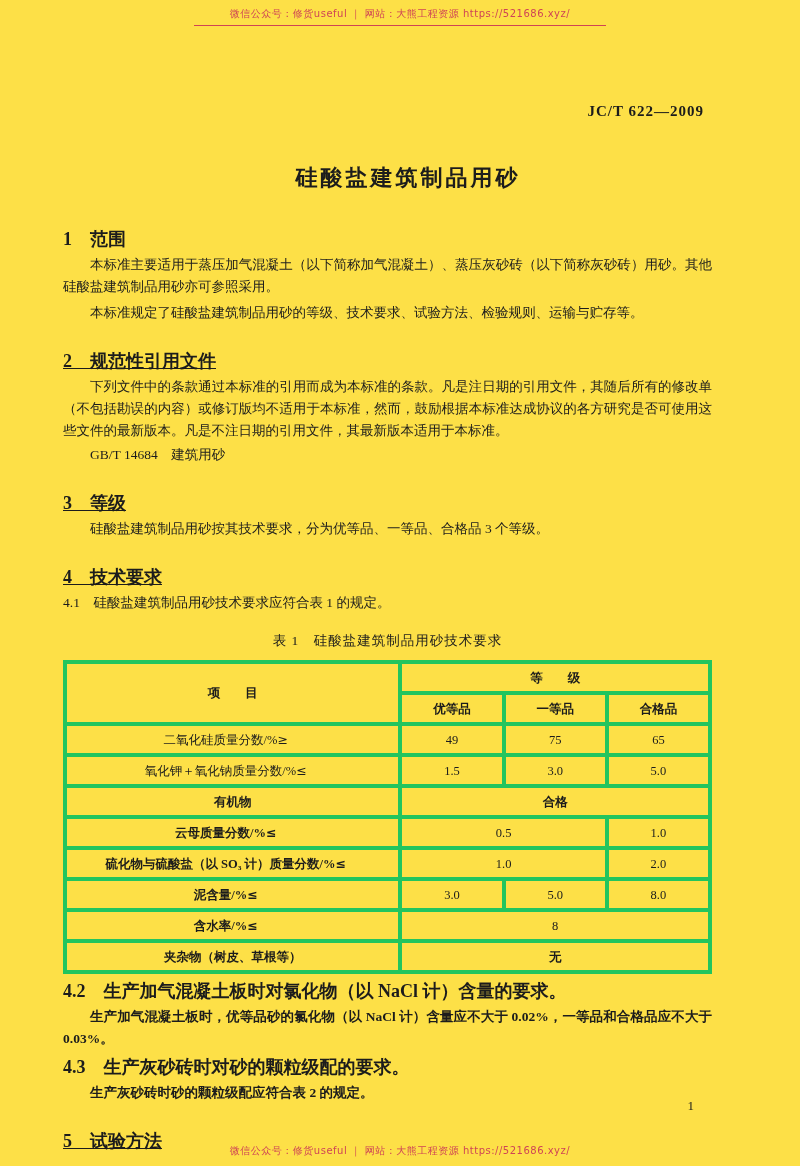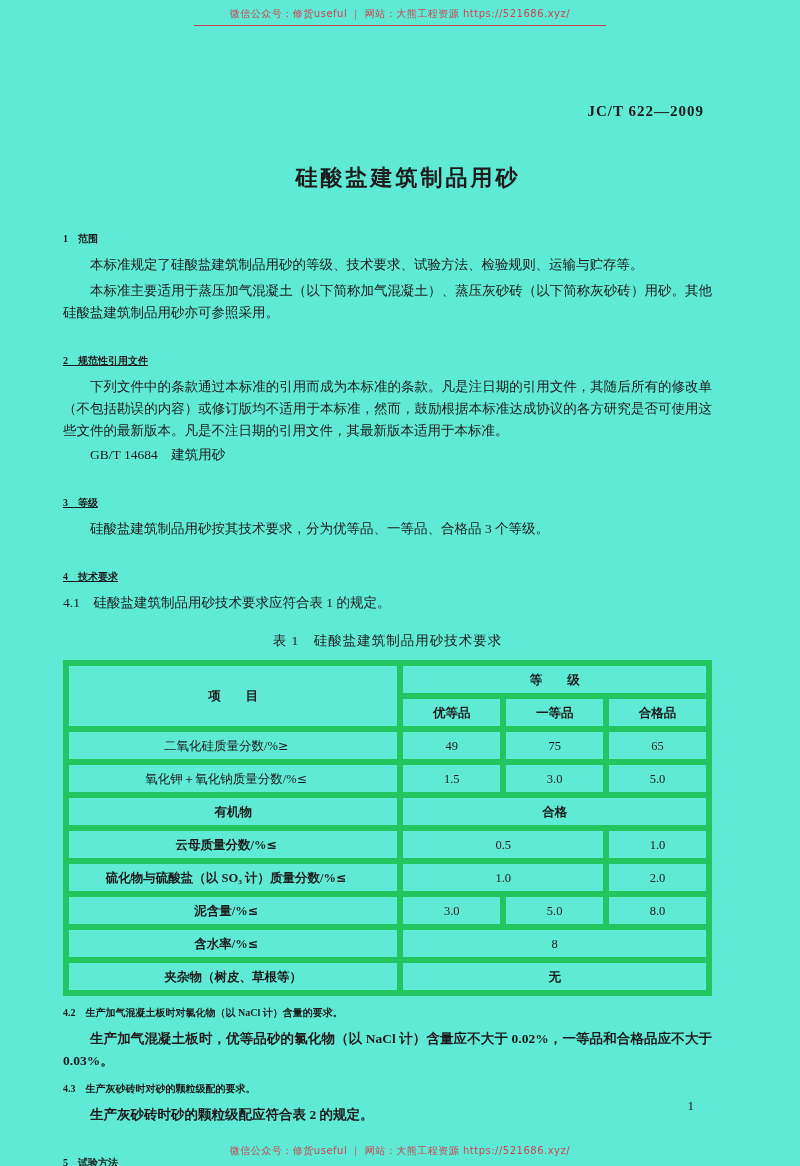--- a/index.html
+++ b/index.html
@@ -1,20 +1,20 @@
 <!DOCTYPE html>
 <html><head>
 <meta charset="utf-8">
 <style>
   html,body{margin:0;padding:0;background:#e8e8e8;}
   .page{
     position:relative;
     width:800px;height:1166px;
     margin:0 auto;
-    background:#5eead4;
+    background:#fde047;
     font-family:"Liberation Serif","DejaVu Serif",serif;
     color:#1c1c1c;
     overflow:hidden;
     box-sizing:border-box;
   }
   
   .wm{
     position:absolute;left:0;width:100%;
     text-align:center;
     font-family:"DejaVu Sans","Liberation Sans",sans-serif;
@@ -31,41 +31,41 @@
   }
   .title{
     position:absolute;top:163px;left:8px;width:100%;
     text-align:center;font-size:22px;font-weight:bold;letter-spacing:3px;font-family:Liberation Mono, monospace;
   }
   
   .content{
     position:absolute;top:228px;left:63px;right:88px;
     font-size:13.5px;line-height:22px;
   }
-  .h-sec{font-weight:bold;font-size:10px;margin:0;}
+  .h-sec{font-weight:bold;font-size:18px;margin:0;}
   .gap-lg{margin-top:26px;text-decoration:underline;}
   .gap-md{margin-top:14px;}
   .gap-sm{margin-top:6px;}
   p.body-p{margin:4px 0 0 0;text-indent:2em;text-align:justify;}
   p.body-p.no-just{text-align:left;}
   p.ref{margin:2px 0 0 0;text-indent:2em;}
   .bold{font-weight:bold;}
   
   .tbl-caption{
     text-align:center;font-weight:normal;font-size:13.5px;
     margin:16px 0 8px 0;letter-spacing:1px;
   }
   table.spec{
     width:100%;border-collapse:collapse;
     border:2px solid #2a2a2a;
     font-size:12.5px;line-height:16px;
     table-layout:fixed;
   }
   table.spec td{
-    border:6px solid #22c55e;
+    border:4px solid #22c55e;
     padding:5px 6px;
     text-align:center;vertical-align:middle;
     height:17px;
   }
   td.c-item{text-align:left;}
   .lblrow{display:flex;justify-content:center;align-items:center;}
   .lblrow .sym{padding-right:14px;font-family:"DejaVu Sans",sans-serif;}
   td.hdr{font-weight:bold;}
   .blbl{font-weight:bold;margin-left:20px;}
   
@@ -83,22 +83,22 @@
     <span class="wm-inner">微信公众号：修货useful ｜ 网站：大熊工程资源  https://521686.xyz/</span>
   </div>
 
   <div class="doc-code">JC/T 622—2009</div>
 
   <div class="title">硅酸盐建筑制品用砂</div>
 
   <div class="content">
 
     <p class="h-sec">1　范围</p>
+    <p class="body-p">本标准主要适用于蒸压加气混凝土（以下简称加气混凝土）、蒸压灰砂砖（以下简称灰砂砖）用砂。其他硅酸盐建筑制品用砂亦可参照采用。</p>
     <p class="body-p gap-sm">本标准规定了硅酸盐建筑制品用砂的等级、技术要求、试验方法、检验规则、运输与贮存等。</p>
-    <p class="body-p">本标准主要适用于蒸压加气混凝土（以下简称加气混凝土）、蒸压灰砂砖（以下简称灰砂砖）用砂。其他硅酸盐建筑制品用砂亦可参照采用。</p>
 
     <p class="h-sec gap-lg">2　规范性引用文件</p>
     <p class="body-p gap-sm">下列文件中的条款通过本标准的引用而成为本标准的条款。凡是注日期的引用文件，其随后所有的修改单（不包括勘误的内容）或修订版均不适用于本标准，然而，鼓励根据本标准达成协议的各方研究是否可使用这些文件的最新版本。凡是不注日期的引用文件，其最新版本适用于本标准。</p>
     <p class="ref">GB/T 14684　建筑用砂</p>
 
     <p class="h-sec gap-lg">3　等级</p>
     <p class="body-p gap-sm">硅酸盐建筑制品用砂按其技术要求，分为优等品、一等品、合格品 3 个等级。</p>
 
     <p class="h-sec gap-lg">4　技术要求</p>
     <p class="body-p no-just gap-sm" style="text-indent:0;">4.1　硅酸盐建筑制品用砂技术要求应符合表 1 的规定。</p>

